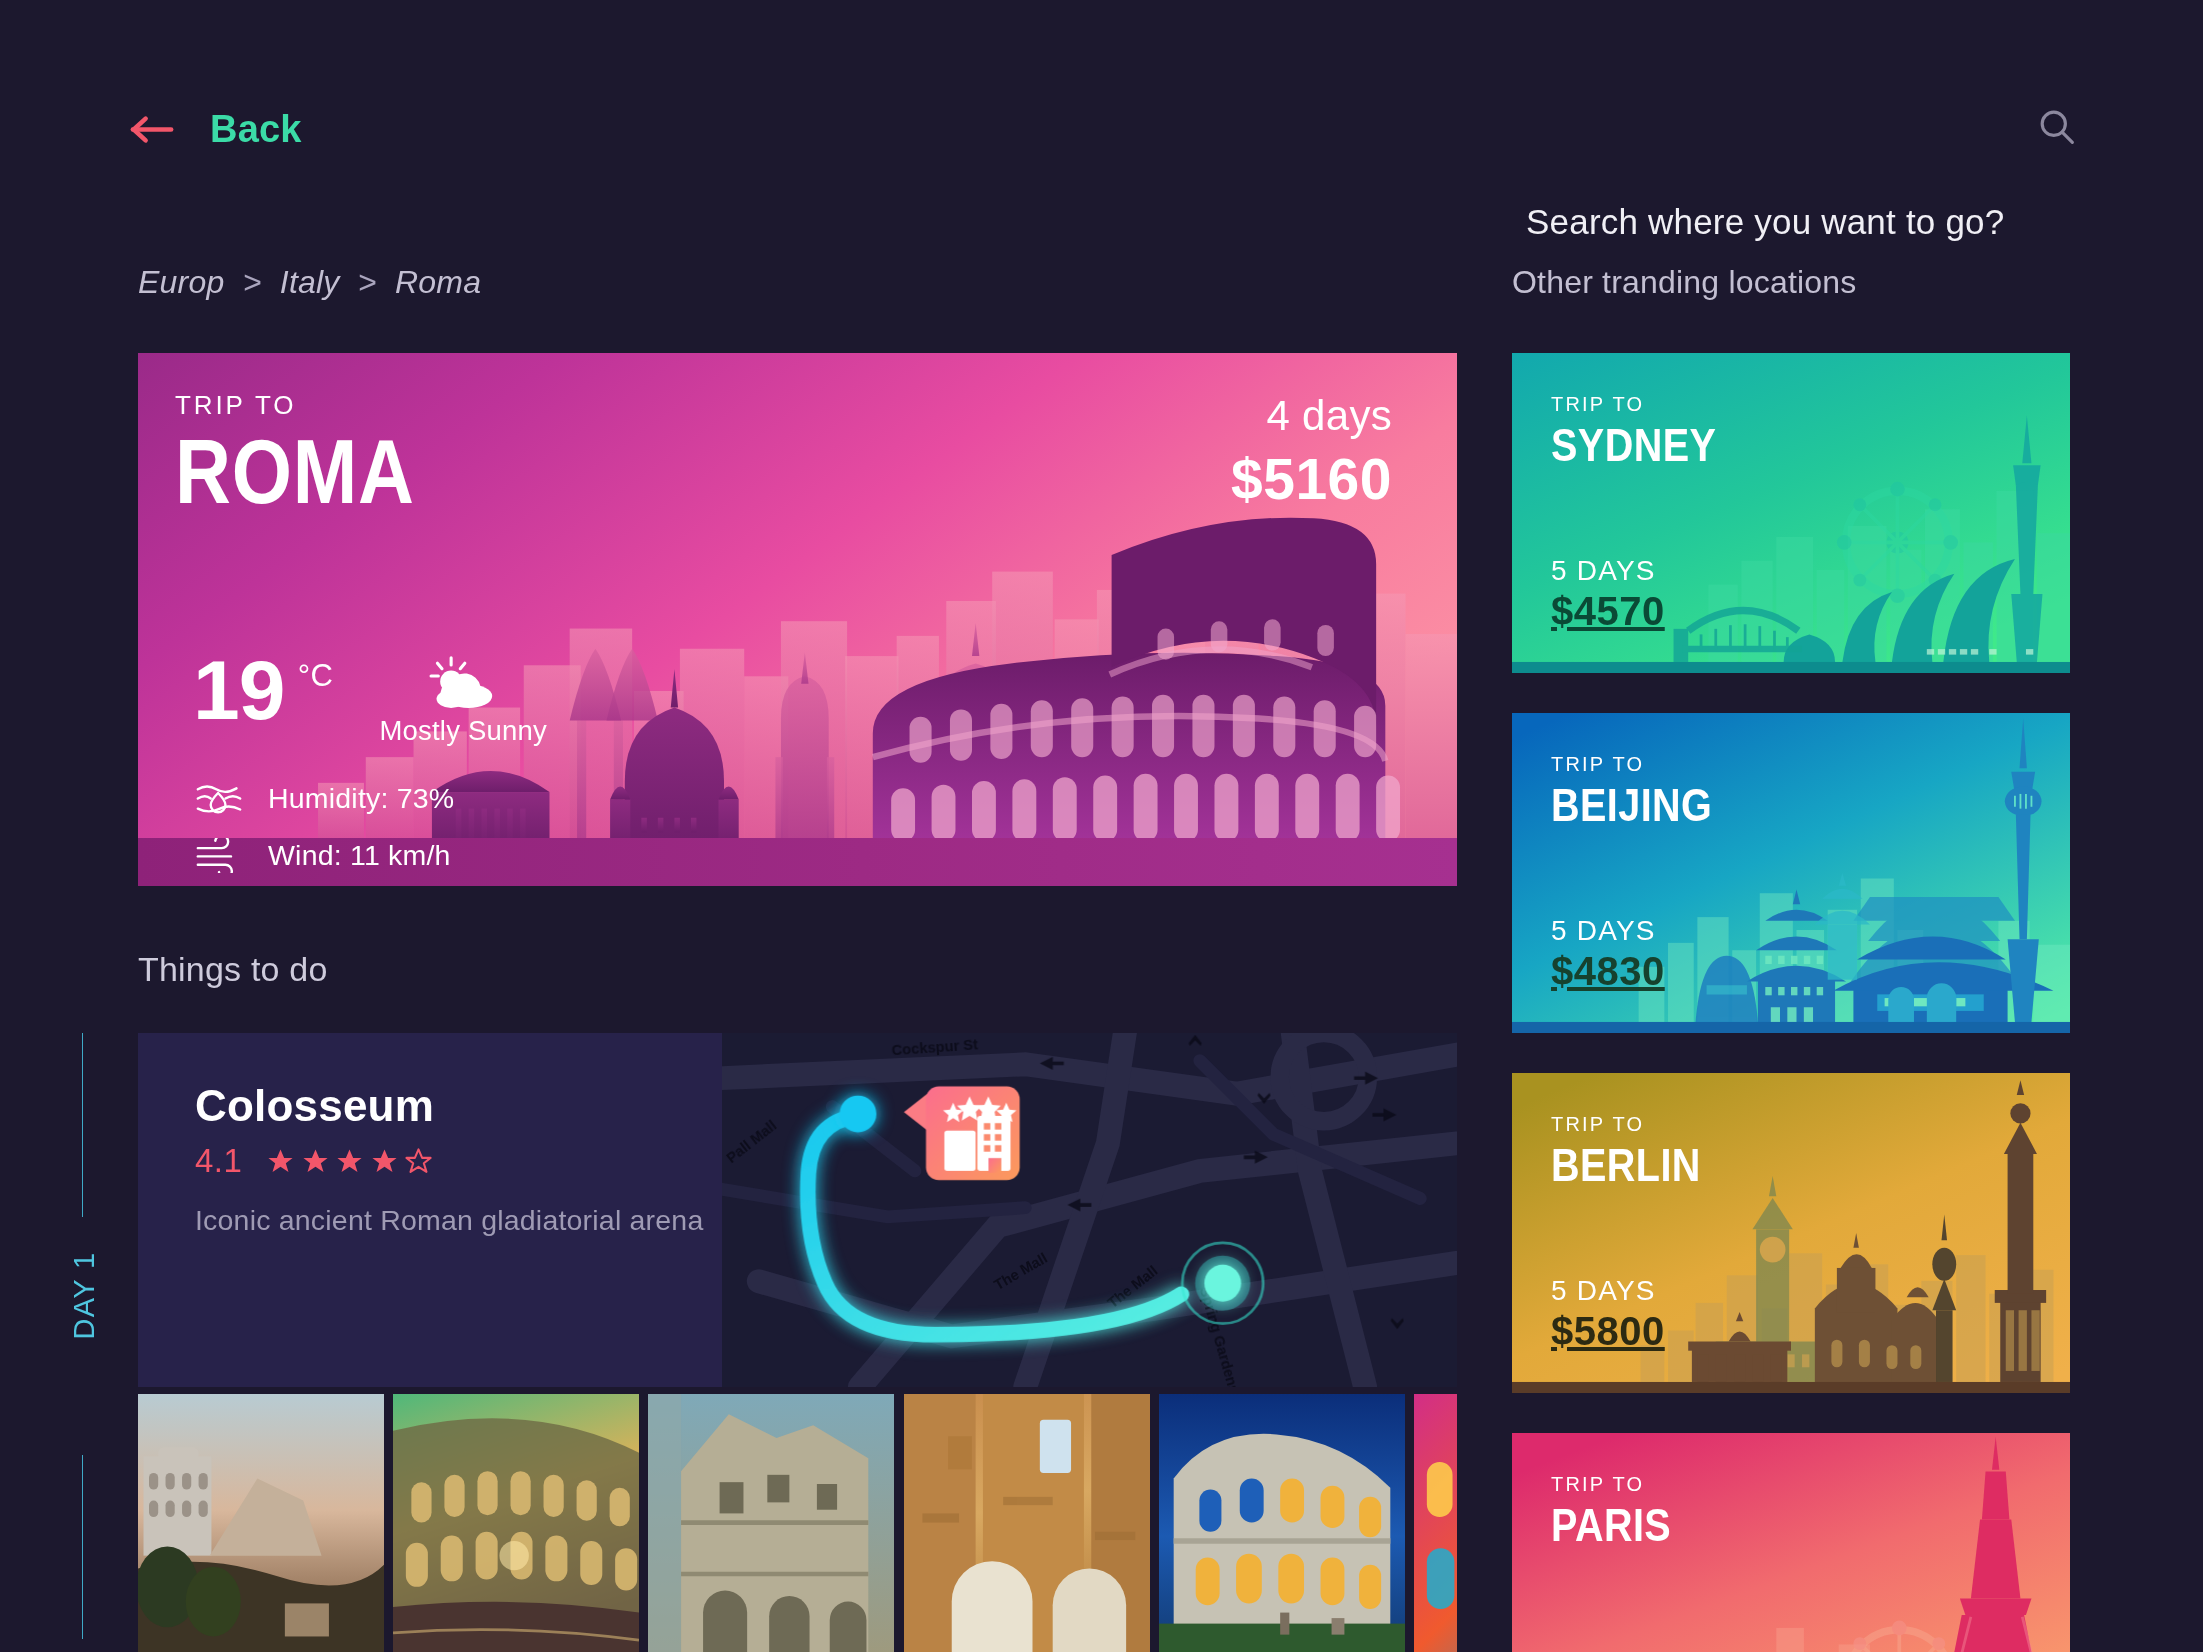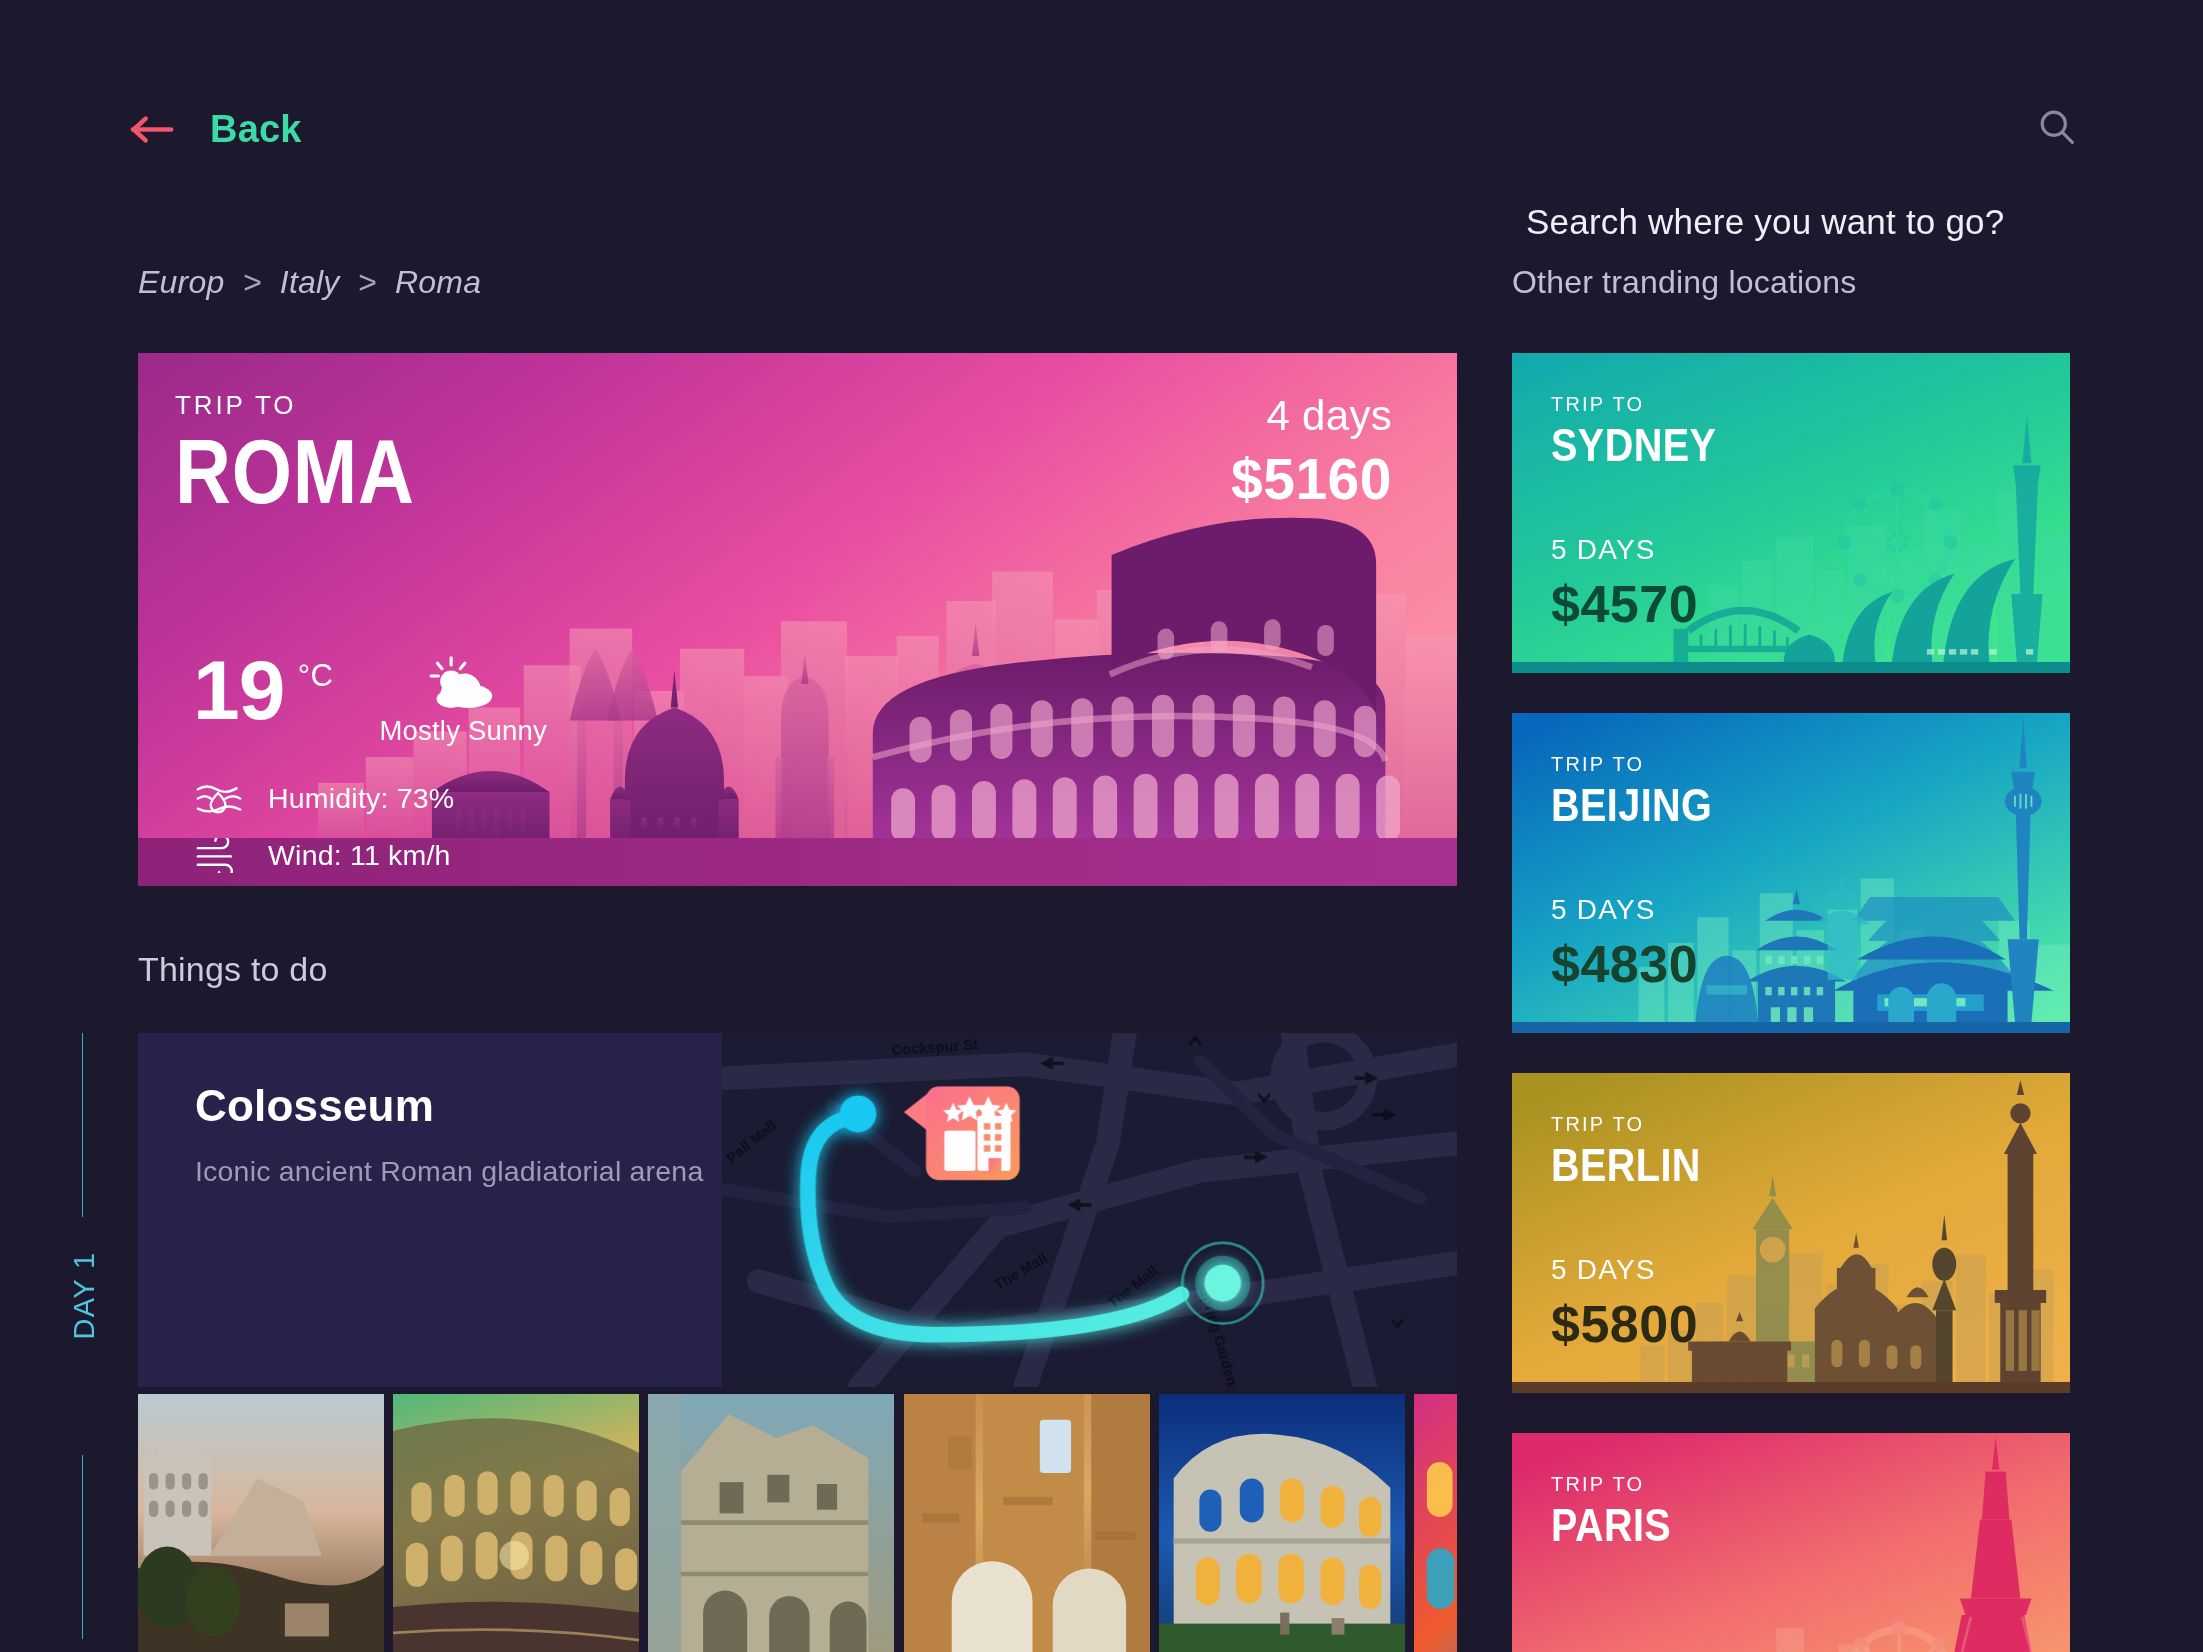--- a/index.html
+++ b/index.html
@@ -107,21 +107,21 @@
   .right-title { position: absolute; left: 1512px; top: 264px; font-size: 32px; color: #C3BFD2; letter-spacing: 0.2px; }
   .tcard { position: absolute; left: 1512px; width: 558px; overflow: hidden; }
   .tcard-head { position: absolute; left: 39px; top: 40px; z-index: 3; }
   .tcard-trip { font-size: 20px; letter-spacing: 2.2px; color: #FFFFFF; }
   .tcard-city {
     font-size: 46px; font-weight: 700; color: #FFFFFF; letter-spacing: 0.5px; margin-top: 1.8px;
     transform: scaleX(0.86); transform-origin: left center;
   }
   .tcard-foot { position: absolute; left: 39px; bottom: 39px; z-index: 3; }
   .tcard-days { font-size: 28px; color: #FFFFFF; letter-spacing: 1.2px; }
-  .tcard-price { font-size: 52px; font-weight: 700; letter-spacing: 0.5px; margin-top: 8px; }
+  .tcard-price { font-size: 40px; font-weight: 700; letter-spacing: 0.5px; margin-top: 2px; text-decoration: underline; }
   .skyline { position: absolute; right: 0; bottom: 0; width: 100%; height: 100%; }
 </style>
 </head>
 <body>
 
 <div class="app">
 
   <div class="topbar">
 
     <div class="back-group">
@@ -449,20 +449,40 @@
               <rect x="297" y="110" width="7" height="7"></rect>
             <rect x="285" y="122" width="7" height="7"></rect>
               <rect x="297" y="122" width="7" height="7"></rect>
           </g>
         </g>
       </svg>
     </div>
 
     <div class="todo-info">
       <div class="todo-name">Colosseum</div>
+      <div class="rating-row">
+        <span class="rating-val">4.1</span>
+        <span class="stars">
+          <svg width="29" height="29" viewBox="0 0 24 24">
+              <path d="M12 2 l3 7 h7 l-5.6 4.4 l2.2 7.2 L12 16.4 L5.4 20.6 l2.2 -7.2 L2 9 h7 Z" fill="#F2566A"></path>
+            </svg>
+          <svg width="29" height="29" viewBox="0 0 24 24">
+              <path d="M12 2 l3 7 h7 l-5.6 4.4 l2.2 7.2 L12 16.4 L5.4 20.6 l2.2 -7.2 L2 9 h7 Z" fill="#F2566A"></path>
+            </svg>
+          <svg width="29" height="29" viewBox="0 0 24 24">
+              <path d="M12 2 l3 7 h7 l-5.6 4.4 l2.2 7.2 L12 16.4 L5.4 20.6 l2.2 -7.2 L2 9 h7 Z" fill="#F2566A"></path>
+            </svg>
+          <svg width="29" height="29" viewBox="0 0 24 24">
+              <path d="M12 2 l3 7 h7 l-5.6 4.4 l2.2 7.2 L12 16.4 L5.4 20.6 l2.2 -7.2 L2 9 h7 Z" fill="#F2566A"></path>
+            </svg>
+          <svg width="29" height="29" viewBox="0 0 24 24">
+              <path d="M12 2 l3 7 h7 l-5.6 4.4 l2.2 7.2 L12 16.4 L5.4 20.6 l2.2 -7.2 L2 9 h7 Z" fill="none" stroke="#F2566A" stroke-width="1.7" stroke-linejoin="round"></path>
+            </svg>
+        </span>
+      </div>
       <div class="todo-desc">Iconic ancient Roman gladiatorial arena</div>
     </div>
   </div>
 
   <div class="thumbs">
 
     <div class="thumb">
       <svg width="246" height="259" viewBox="0 0 268 282" preserveAspectRatio="none">
         <defs>
             <linearGradient id="t1" x1="0" y1="0" x2="0" y2="1">

